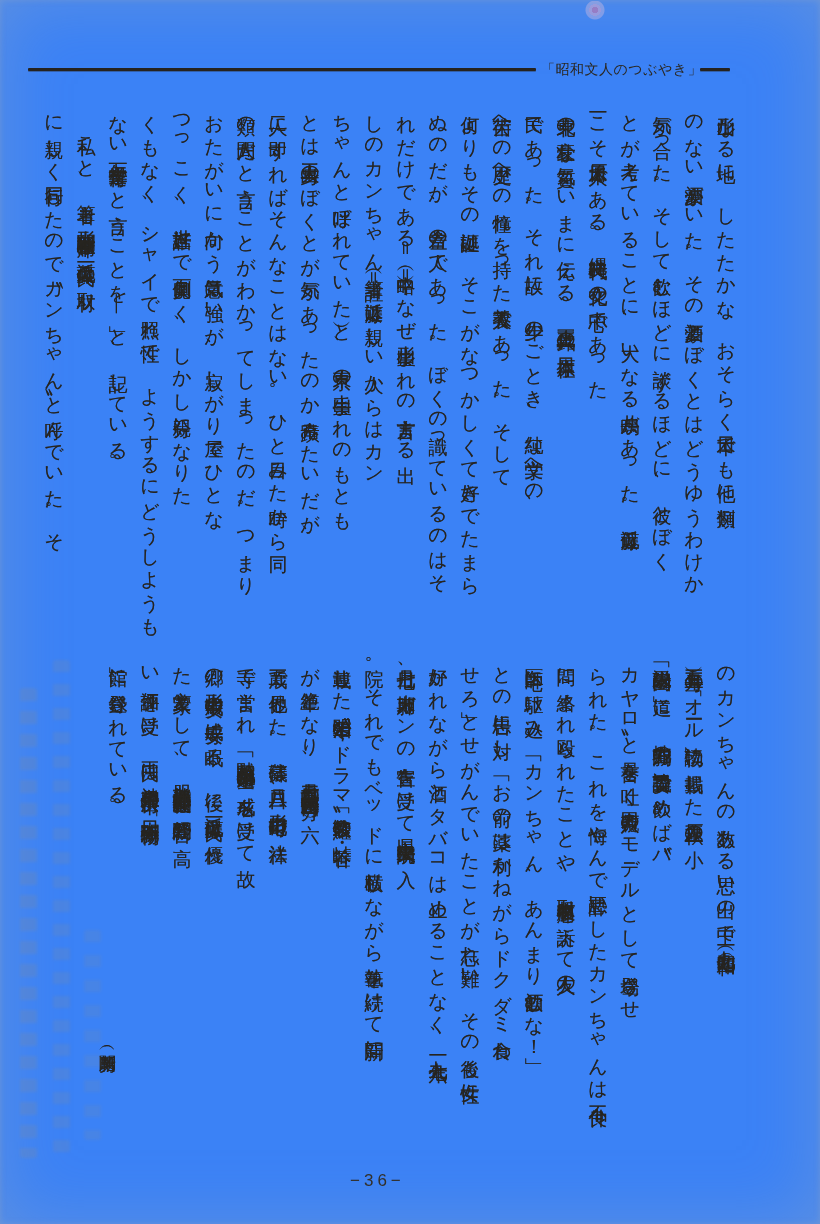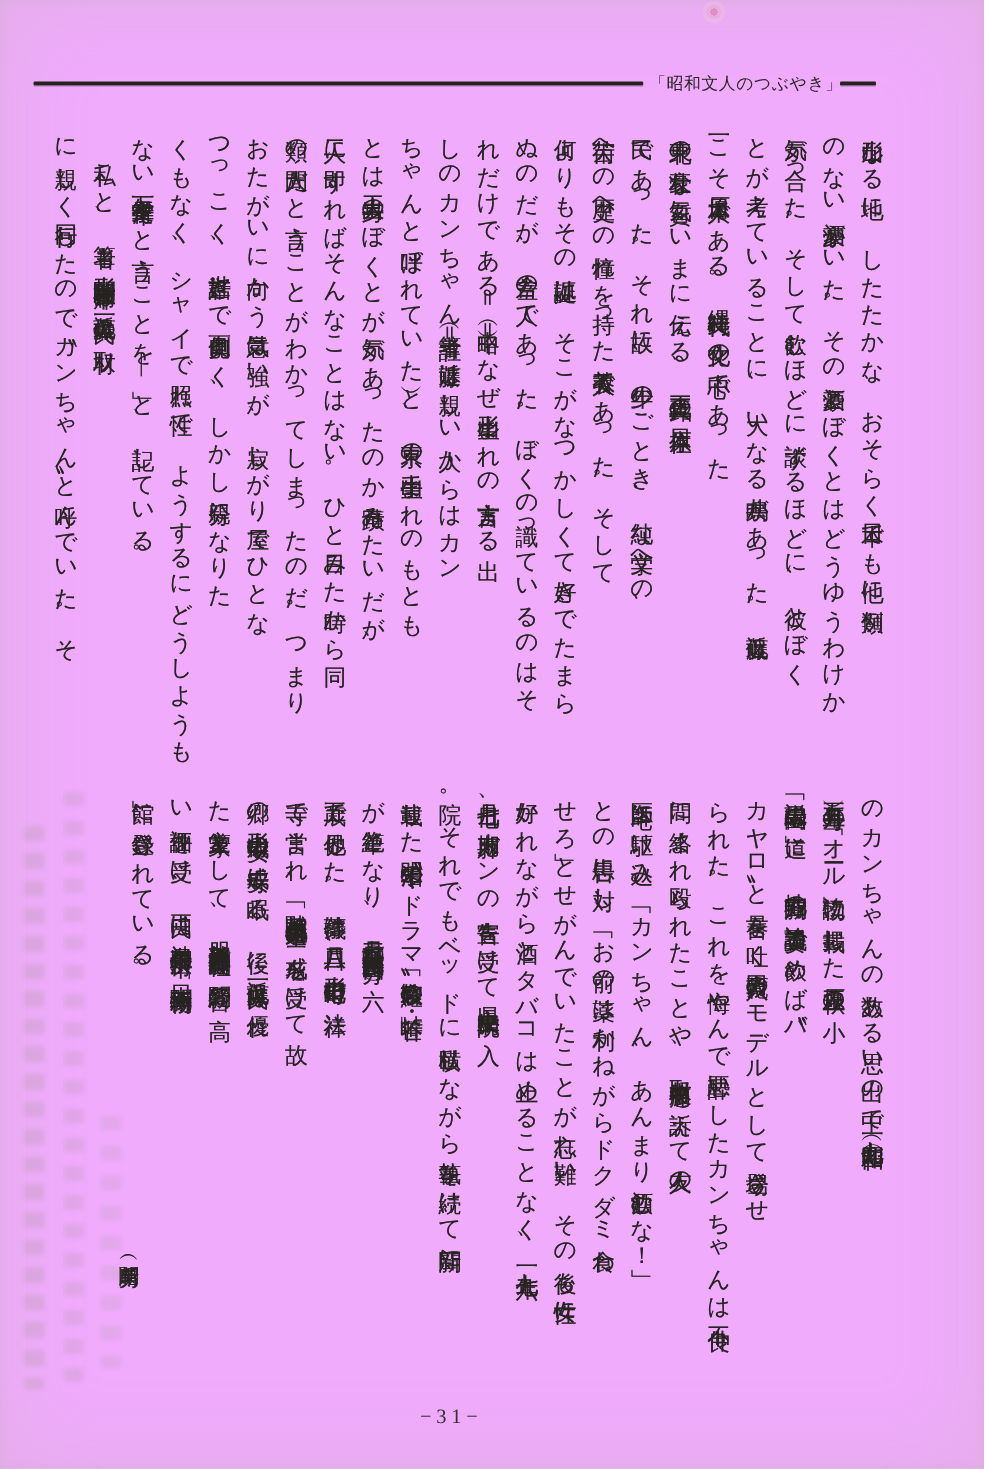--- a/index.html
+++ b/index.html
@@ -1,22 +1,22 @@
 <!DOCTYPE html>
 <html lang="ja"><head>
 <meta charset="utf-8">
 <style>
   html,body{margin:0;padding:0;background:#d8d5cd;}
   .page{
     position:relative;
     width:820px;height:1224px;
-    background:#f0abfc;
+    background:#3b82f6;
     box-shadow:inset 0 0 70px rgba(188,182,170,.28), inset 0 0 6px rgba(188,182,170,.25);
     overflow:hidden;
-    font-family:Liberation Serif, serif;
+    font-family:Liberation Sans, sans-serif;
     color:#29251f;
   }
   
   .pink-mark{
     position:absolute;left:585px;top:1px;width:20px;height:20px;
     background:radial-gradient(circle at 50% 45%, rgba(214,118,164,.55) 0 3px, rgba(233,174,203,.5) 3px 6px, rgba(238,198,219,.35) 6px 9px, rgba(238,198,219,0) 10px);
     filter:blur(.4px);
   }
   
   .rule{position:absolute;height:3px;background:#26231f;border-radius:1px;box-shadow:0 1px 0 rgba(38,35,31,.35);}
@@ -120,15 +120,15 @@
   <div class="ghost g1">
       <i></i>
     </div>
   <div class="ghost g2">
       <i></i>
     </div>
   <div class="ghost g3">
       <i></i>
     </div>
 
-  <div class="page-number">−31−</div>
+  <div class="page-number">−36−</div>
 
 </div>
 
 </body></html>

